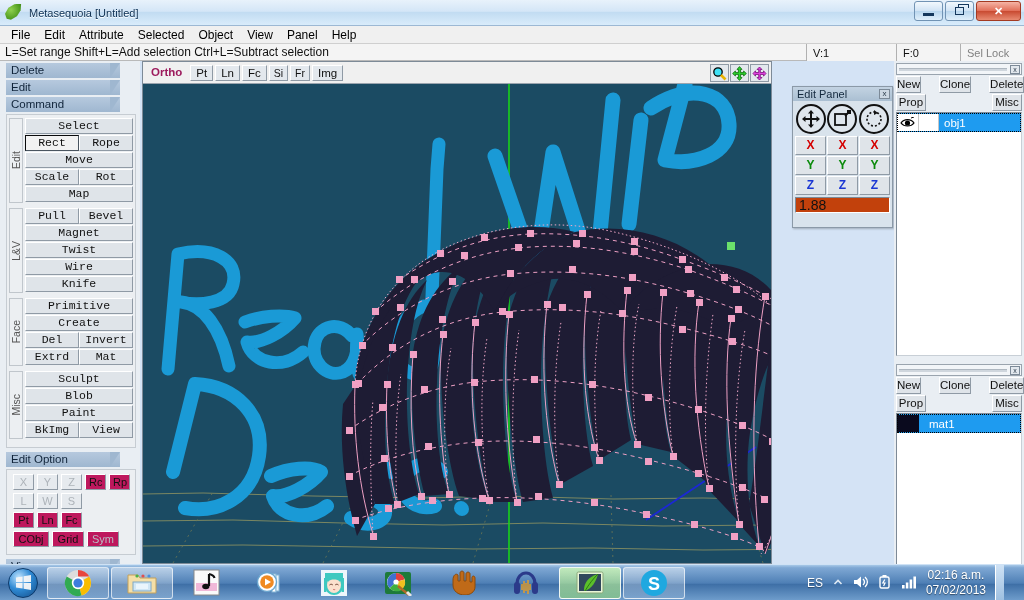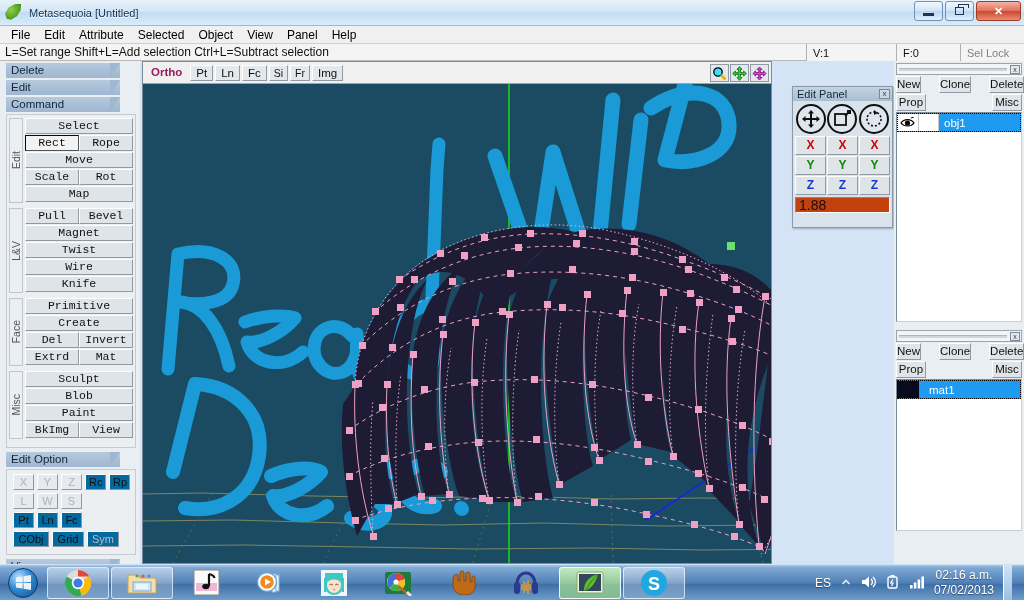--- a/index.html
+++ b/index.html
@@ -112,21 +112,21 @@
     background: #dfe4e9; font-size: 11.5px; color: #111;
     margin: 0 0 1px 0; cursor: default; overflow: hidden; white-space: nowrap;
   }
   .btn.active { background: #f2f2f2; border:1px solid #4a5560; border-style: inset; }
 
   .eo-area { margin: 2px 4px 0 6px; background:#eceff2; border:1px solid #c6ccd2; padding:4px 6px; }
   .eo-row { display:flex; gap:3px; margin-bottom:3px; }
   .eobtn {
     min-width: 21px; height: 16px; line-height: 14px; text-align:center; padding: 0 3px;
     border:1px solid #8f9aa5; border-top-color:#fff; border-left-color:#fff;
-    background:#0369a1; font-size:11px; color:#111;
+    background:#be185d; font-size:11px; color:#111;
   }
   .eobtn.off { color:#adb3b9; background:#e6eaee; }
   .eobtn.disabled { color:#b9bec4; }
 
   
   .viewport-wrap {
     position: absolute; left: 142px; top: 61px; width: 630px; height: 503px;
     background: #1b4b63; border: 1px solid #7d8a97;
   }
   .view-toolbar {
@@ -243,21 +243,21 @@
     border-radius:3px;
   }
   .tb-item.running {
     background: linear-gradient(to bottom, rgba(255,255,255,.45), rgba(255,255,255,.12));
     border:1px solid rgba(255,255,255,.65);
   }
   .tb-item.active {
     background: linear-gradient(to bottom, rgba(215,255,180,.75), rgba(150,220,110,.55));
     border:1px solid rgba(255,255,255,.85);
   }
-  .tray { position:absolute; right:0; top:0; height:36px; display:flex; align-items:center; padding-right:12px; gap:9px;}
+  .tray { position:absolute; right:0; top:0; height:36px; display:flex; align-items:center; padding-right:20px; gap:9px;}
   .tray-text { color:#fff; font-size:12px; text-shadow:0 1px 1px rgba(0,0,0,.4); }
   .clock { color:#fff; font-size:12px; text-align:center; line-height:15px; text-shadow:0 1px 1px rgba(0,0,0,.45); }
   .showdesk { width:9px;height:36px; background:linear-gradient(to bottom,#cfe2f5,#9dbfe0); border-left:1px solid #fff; }
 </style>
 </head>
 <body>
 
 <div id="app">
 
   <div class="titlebar">
@@ -725,21 +725,21 @@
     <div class="rp-btnrow">
       <div class="rpbtn">New</div>
       <div class="rpbtn">Clone</div>
       <div class="rpbtn">Delete</div>
     </div>
     <div class="rp-btnrow" style="margin-top:1px">
       <div class="rpbtn">Prop</div>
       <div class="rpbtn blank"></div>
       <div class="rpbtn">Misc</div>
     </div>
-    <div class="rp-list" style="height:210px">
+    <div class="rp-list" style="height:244px">
       <div class="list-row sel">
         <div class="eye-cell">
           <svg width="15" height="11" viewBox="0 0 15 11">
               <path d="M1 6 C4 1.5 11 1.5 14 6 C11 10 4 10 1 6 Z" fill="none" stroke="#000" stroke-width="1.2"></path>
               <circle cx="7.5" cy="6" r="2.6" fill="#000"></circle>
               <path d="M11 1 L14 0" stroke="#000" stroke-width="1"></path>
             </svg>
         </div>
         <div class="white-cell"></div>
         <div class="row-name">obj1</div>

